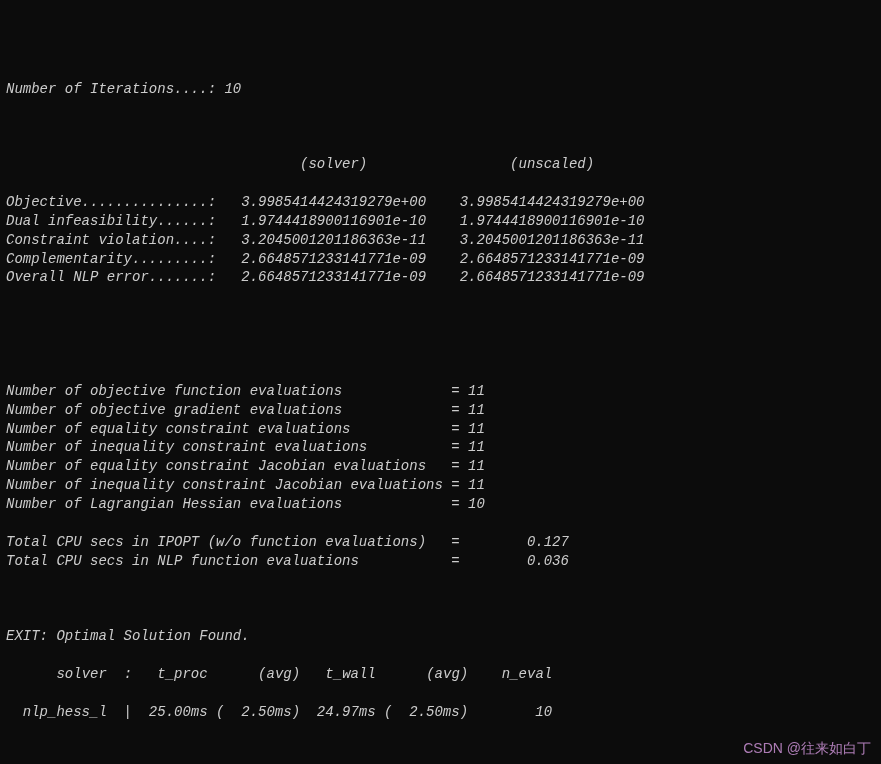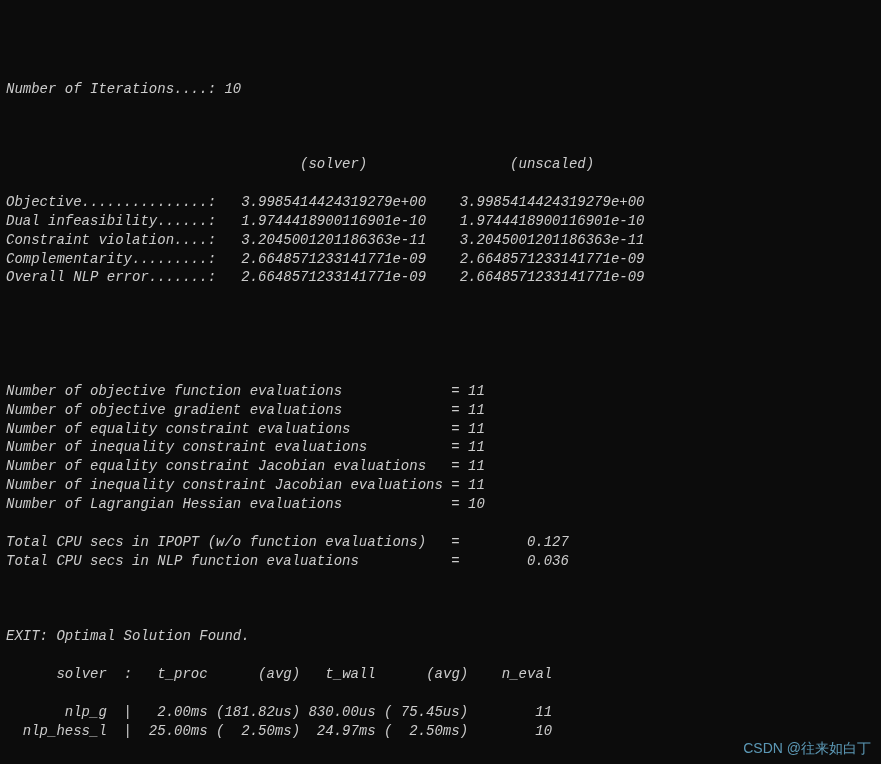--- a/index.html
+++ b/index.html
@@ -14,21 +14,21 @@
     width: 881px;
     height: 764px;
     overflow: hidden;
     position: relative;
   }
   .line { white-space: pre; font-style: italic; }
   .watermark {
     position: absolute;
     bottom: 6px;
     right: 10px;
-    color: #7dd3fc;
+    color: #f0abfc;
     opacity: 0.7;
     font-size: 14px;
     font-family: sans-serif;
   }
 </style>
 </head>
 <body>
 
 
 
@@ -36,21 +36,21 @@
 <div class="line"> </div>
 <div class="line">                                   <span>(solver)</span>                 <span>(unscaled)</span></div>
 <div id="metrics"><div class="line">Objective...............:   3.9985414424319279e+00    3.9985414424319279e+00</div><div class="line">Dual infeasibility......:   1.9744418900116901e-10    1.9744418900116901e-10</div><div class="line">Constraint violation....:   3.2045001201186363e-11    3.2045001201186363e-11</div><div class="line">Complementarity.........:   2.6648571233141771e-09    2.6648571233141771e-09</div><div class="line">Overall NLP error.......:   2.6648571233141771e-09    2.6648571233141771e-09</div></div>
 <div class="line"> </div>
 <div class="line"> </div>
 <div id="counts"><div class="line">Number of objective function evaluations             = 11</div><div class="line">Number of objective gradient evaluations             = 11</div><div class="line">Number of equality constraint evaluations            = 11</div><div class="line">Number of inequality constraint evaluations          = 11</div><div class="line">Number of equality constraint Jacobian evaluations   = 11</div><div class="line">Number of inequality constraint Jacobian evaluations = 11</div><div class="line">Number of Lagrangian Hessian evaluations             = 10</div></div>
 <div id="cpu"><div class="line">Total CPU secs in IPOPT (w/o function evaluations)   =        0.127</div><div class="line">Total CPU secs in NLP function evaluations           =        0.036</div></div>
 <div class="line"> </div>
 <div class="line">EXIT: Optimal Solution Found.</div>
 <div class="line">      <span>solver</span>  :   <span>t_proc</span>      <span>(avg)</span>   <span>t_wall</span>      <span>(avg)</span>    <span>n_eval</span></div>
-<div id="solver"><div class="line">       nlp_g  |   2.00ms (181.82us) 830.00us ( 75.45us)        11</div><div class="line">  nlp_hess_l  |  25.00ms (  2.50ms)  24.97ms (  2.50ms)        10</div></div>
+<div id="solver"><div class="line">  nlp_hess_l  |  25.00ms (  2.50ms)  24.97ms (  2.50ms)        10</div></div>
 
 
 
 
 
 
 
 
 
 <div class="watermark">CSDN @往来如白丁</div>

